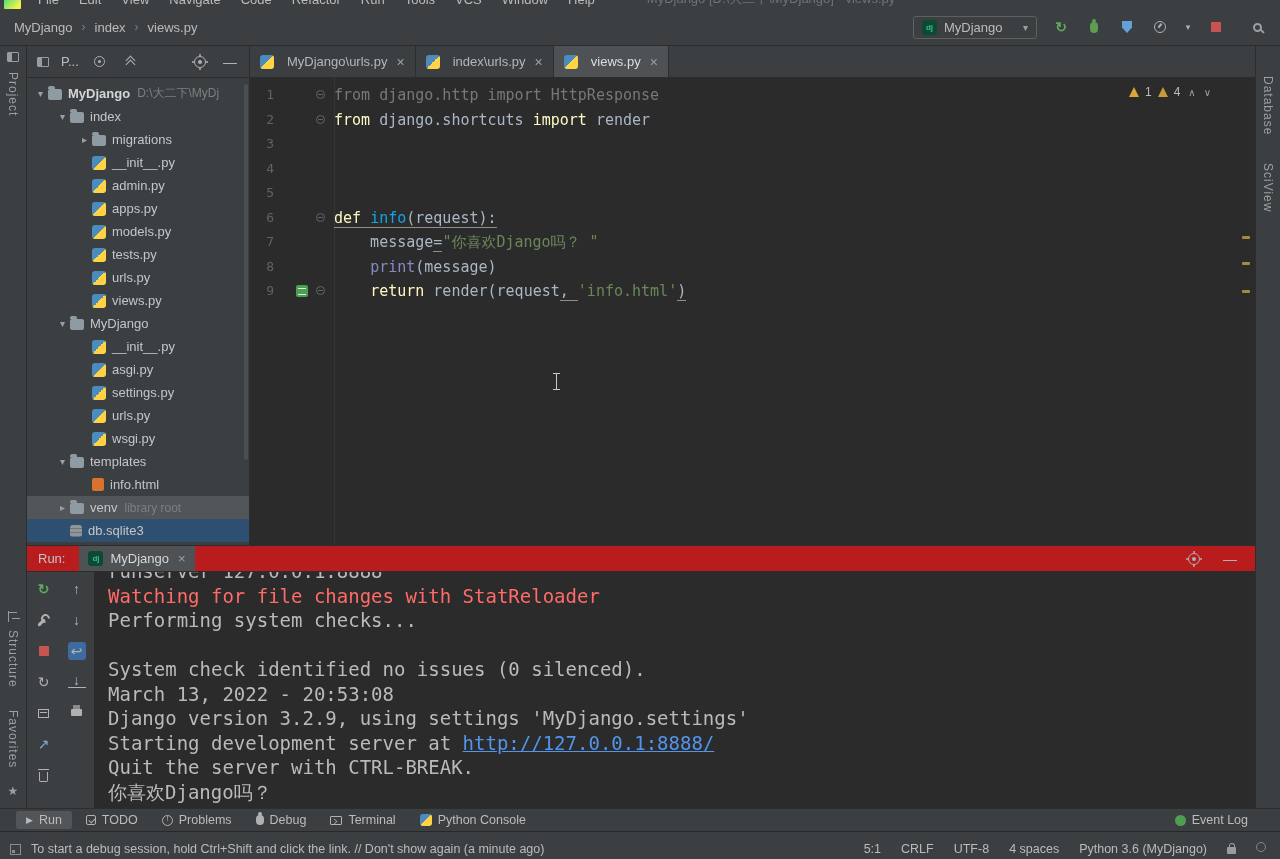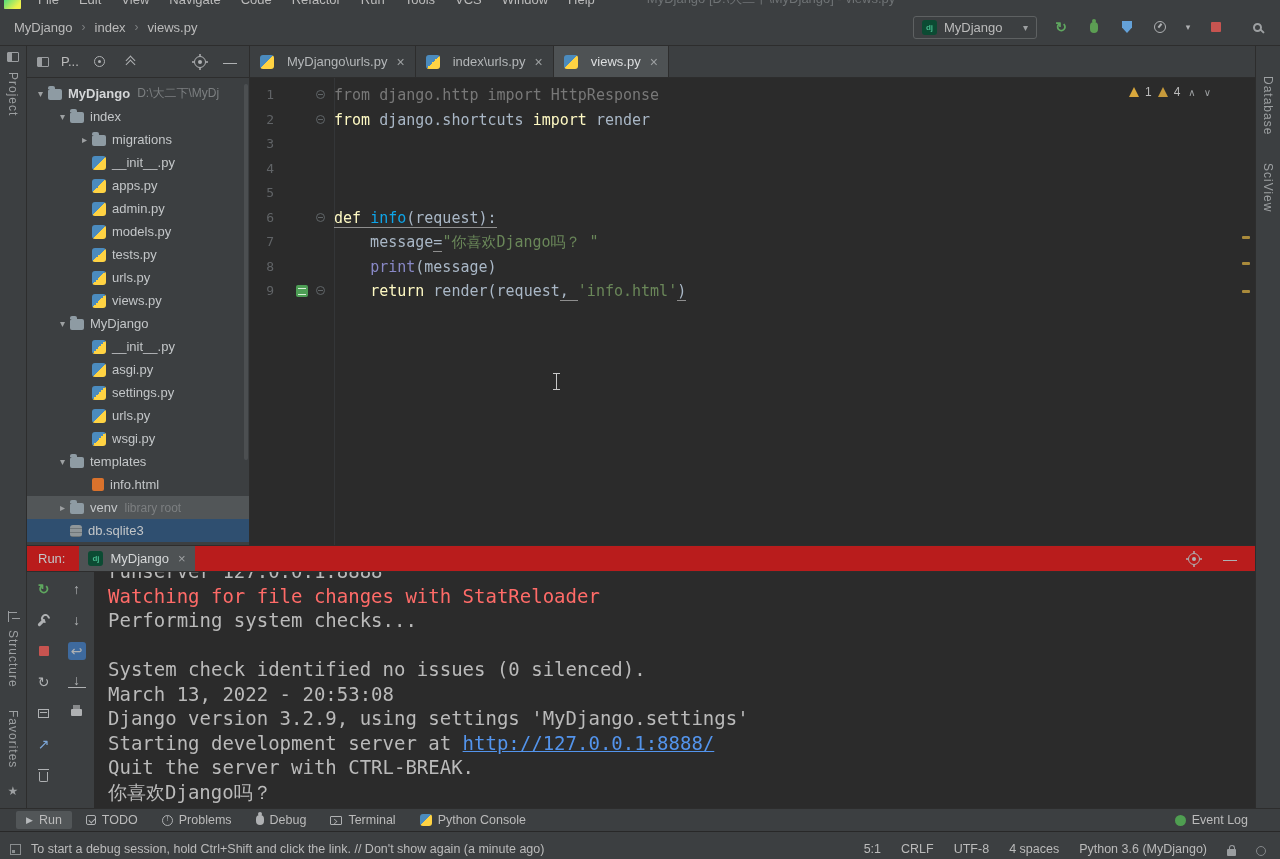--- a/index.html
+++ b/index.html
@@ -176,21 +176,21 @@
   .bi-debug::before{content:"";position:absolute;top:-3px;left:2px;width:4px;height:4px;background:#afb1b3;border-radius:50%}
   .bi-terminal{width:12px;height:9px;border:1px solid #afb1b3;border-radius:1px;position:relative}
   .bi-terminal::before{content:"";position:absolute;left:1px;top:2px;width:4px;height:4px;border-right:1.5px solid #afb1b3;border-bottom:1.5px solid #afb1b3;transform:rotate(-45deg) scale(.8)}
   .bi-python{width:12px;height:12px;border-radius:3px;background:linear-gradient(135deg,#4b8bbe 50%,#ffd343 50%)}
   .bi-event{width:11px;height:11px;border-radius:50%;background:#4f9e51}
 
   
   #statusbar{position:absolute;left:0;top:831px;width:100%;height:28px;background:#3c3f41;border-top:1px solid #282828;
              display:flex;align-items:center;font-size:12.5px;color:#bbbbbb;padding:17px 10px}
   #sb-msg{margin-left:10px}
-  #sb-right{margin-left:auto;display:flex;align-items:flex-end;gap:20px;padding-right:4px}
+  #sb-right{margin-left:auto;display:flex;align-items:flex-start;gap:20px;padding-right:4px}
   .i-twtoggle{width:11px;height:11px;border:1px solid #8a8d8f;position:relative}
   .i-twtoggle::before{content:"";position:absolute;left:1px;bottom:1px;width:3px;height:3px;background:#8a8d8f}
 </style>
 </head>
 <body>
 
 <div id="app">
 
   <header id="menubar">
     <span id="logo"></span>
@@ -296,26 +296,26 @@
           <span class="tlabel">migrations</span>
         </div>
         <div class="trow" style="padding-left: 50px;">
           <span class="arrow"></span>
           <span class="ticon py"></span>
           <span class="tlabel">__init__.py</span>
         </div>
         <div class="trow" style="padding-left: 50px;">
           <span class="arrow"></span>
           <span class="ticon py"></span>
+          <span class="tlabel">admin.py</span>
+        </div>
+        <div class="trow" style="padding-left: 50px;">
+          <span class="arrow"></span>
+          <span class="ticon py"></span>
           <span class="tlabel">apps.py</span>
-        </div>
-        <div class="trow" style="padding-left: 50px;">
-          <span class="arrow"></span>
-          <span class="ticon py"></span>
-          <span class="tlabel">admin.py</span>
         </div>
         <div class="trow" style="padding-left: 50px;">
           <span class="arrow"></span>
           <span class="ticon py"></span>
           <span class="tlabel">models.py</span>
         </div>
         <div class="trow" style="padding-left: 50px;">
           <span class="arrow"></span>
           <span class="ticon py"></span>
           <span class="tlabel">tests.py</span>

